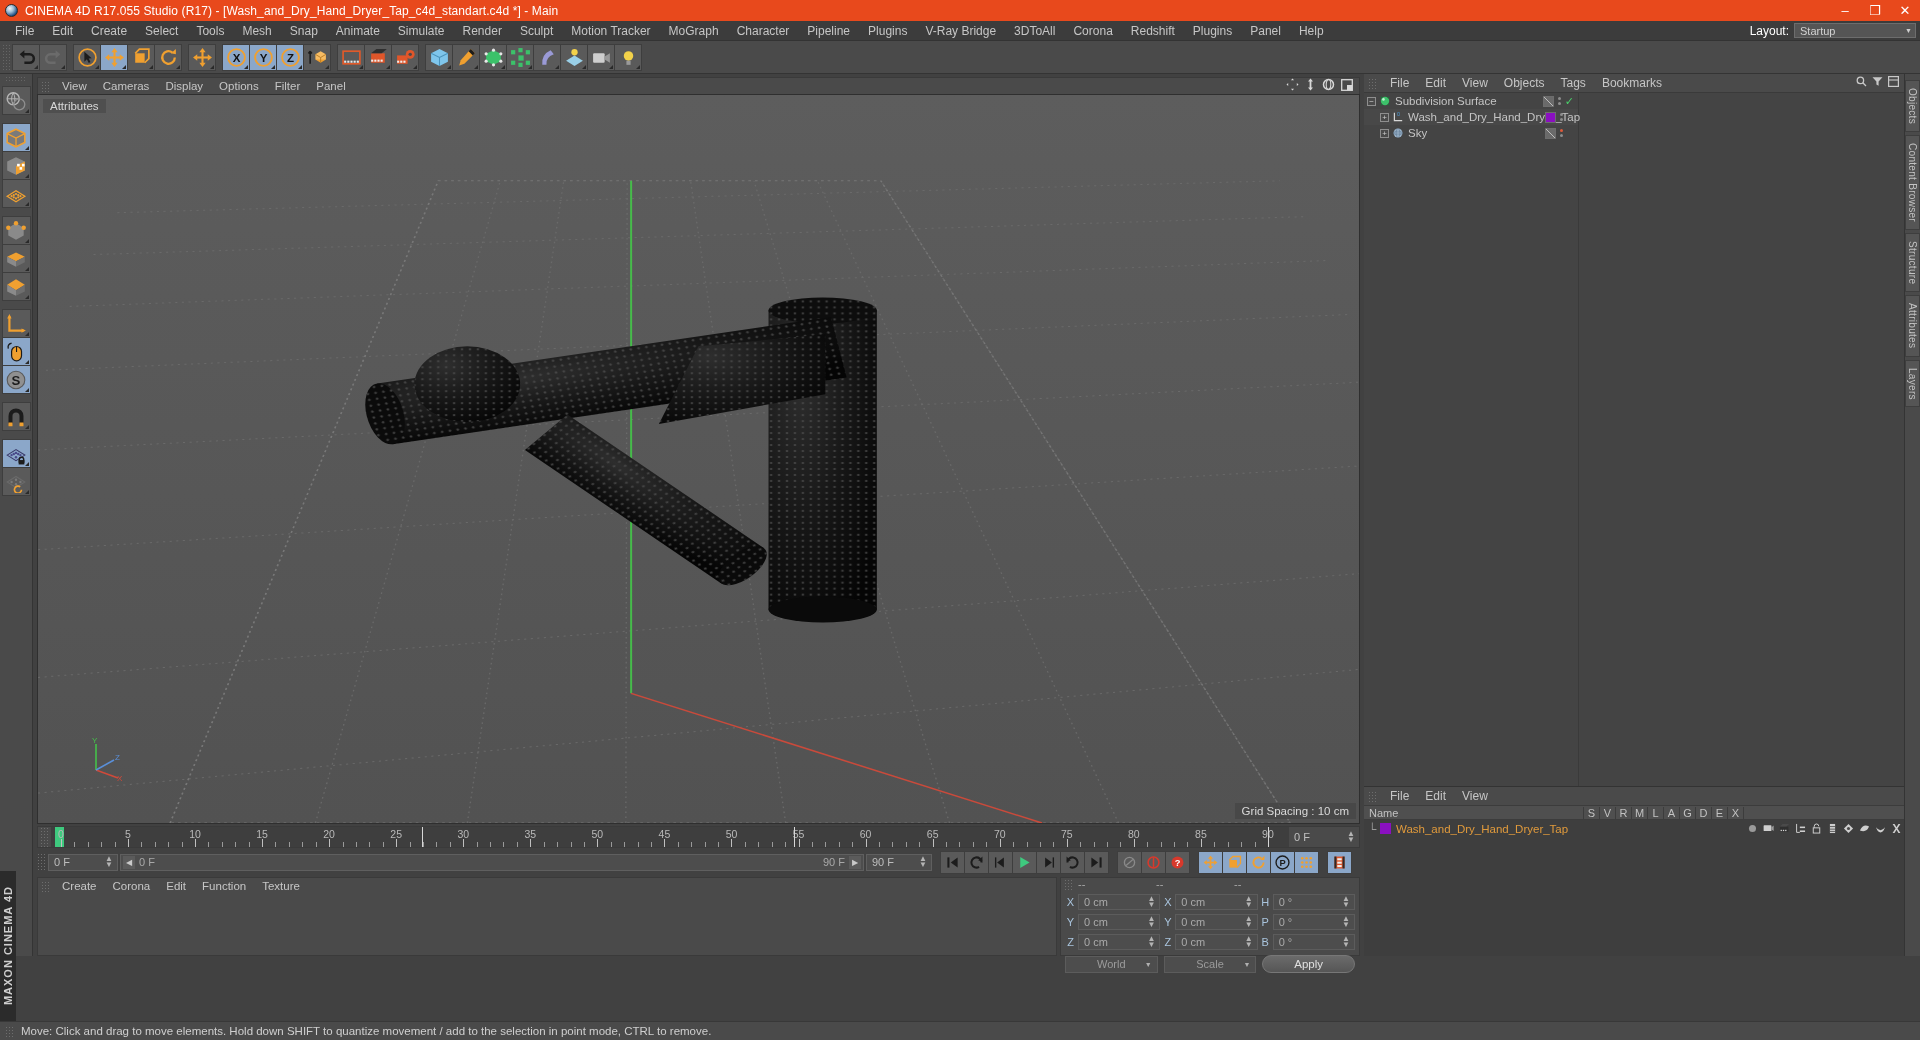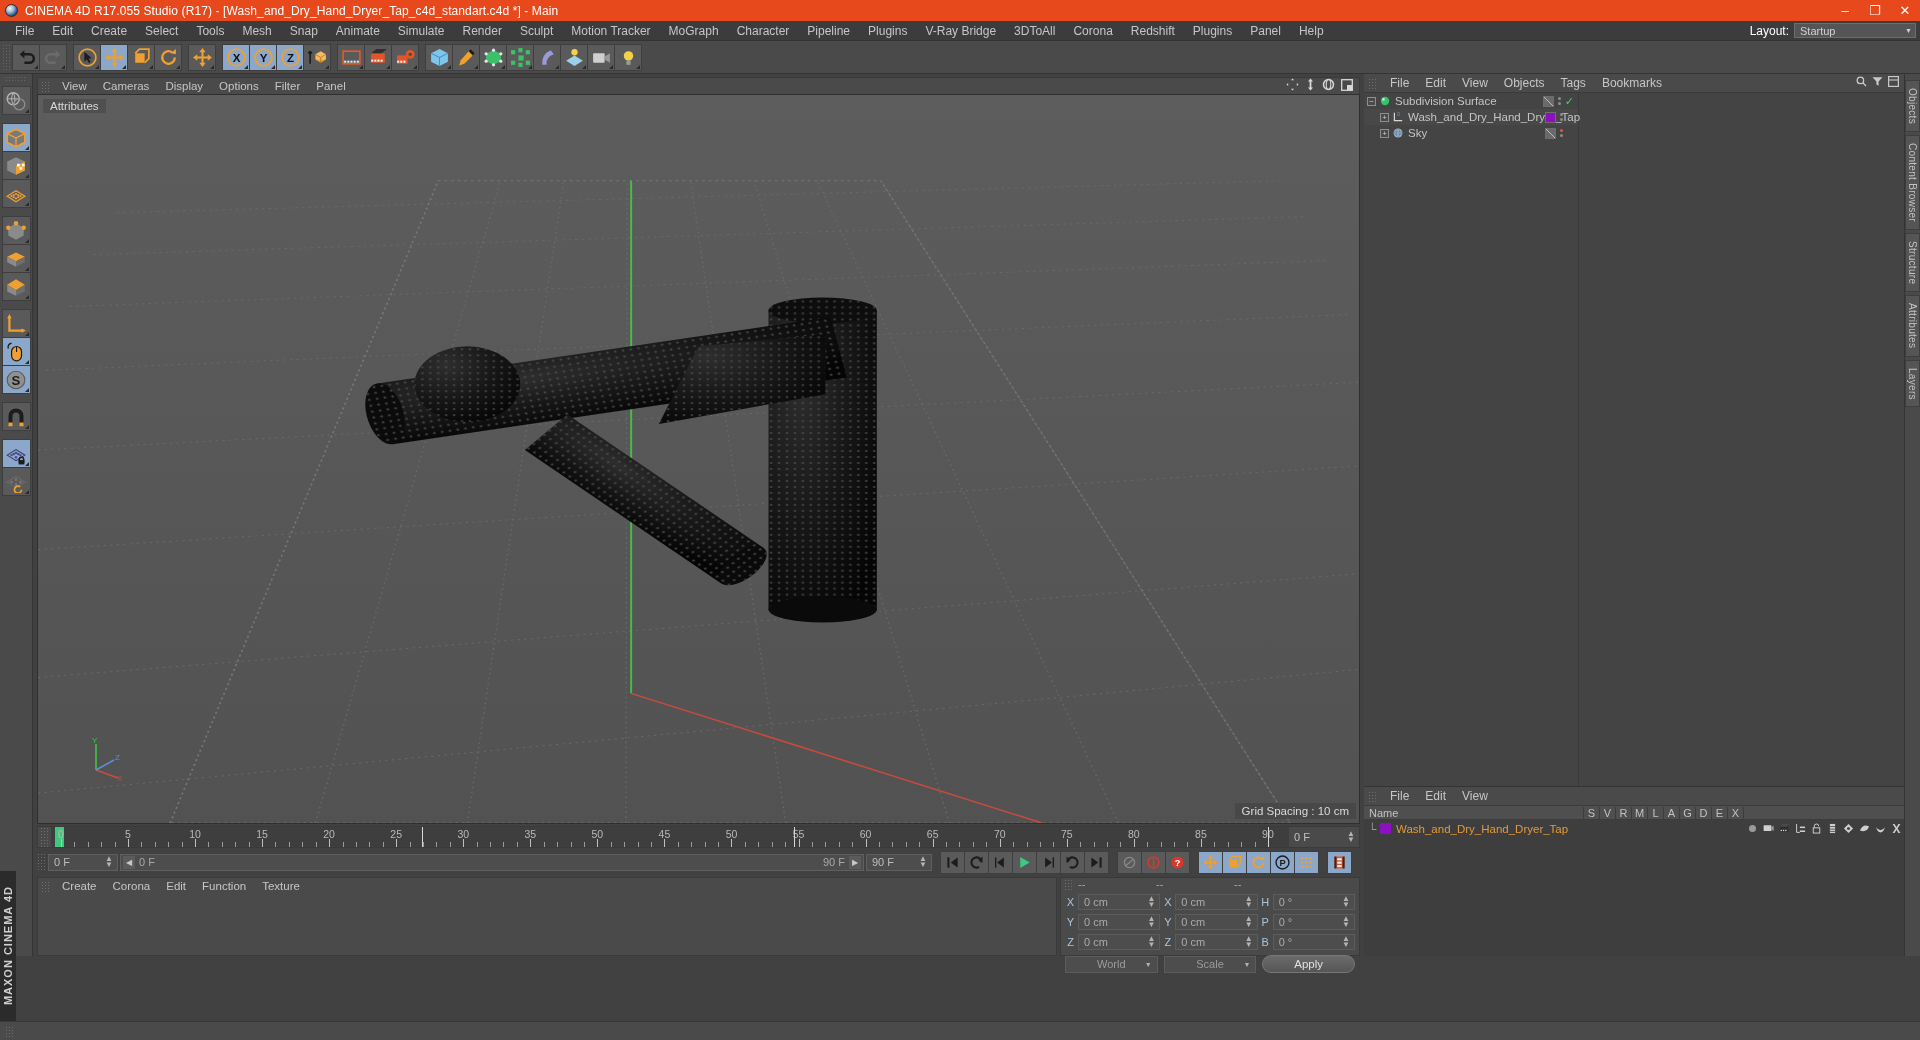--- a/index.html
+++ b/index.html
@@ -1410,14 +1410,15 @@
         </div>
     </div>
   </div>
 
   <div class="brand">
     <span>MAXON CINEMA 4D</span>
   </div>
 
   <div class="statusbar">
     <div class="sb-grip"></div>
+    <div class="sb-text">Move: Click and drag to move elements. Hold down SHIFT to quantize movement / add to the selection in point mode, CTRL to remove.</div>
   </div>
 </div>
 
 </body></html>

